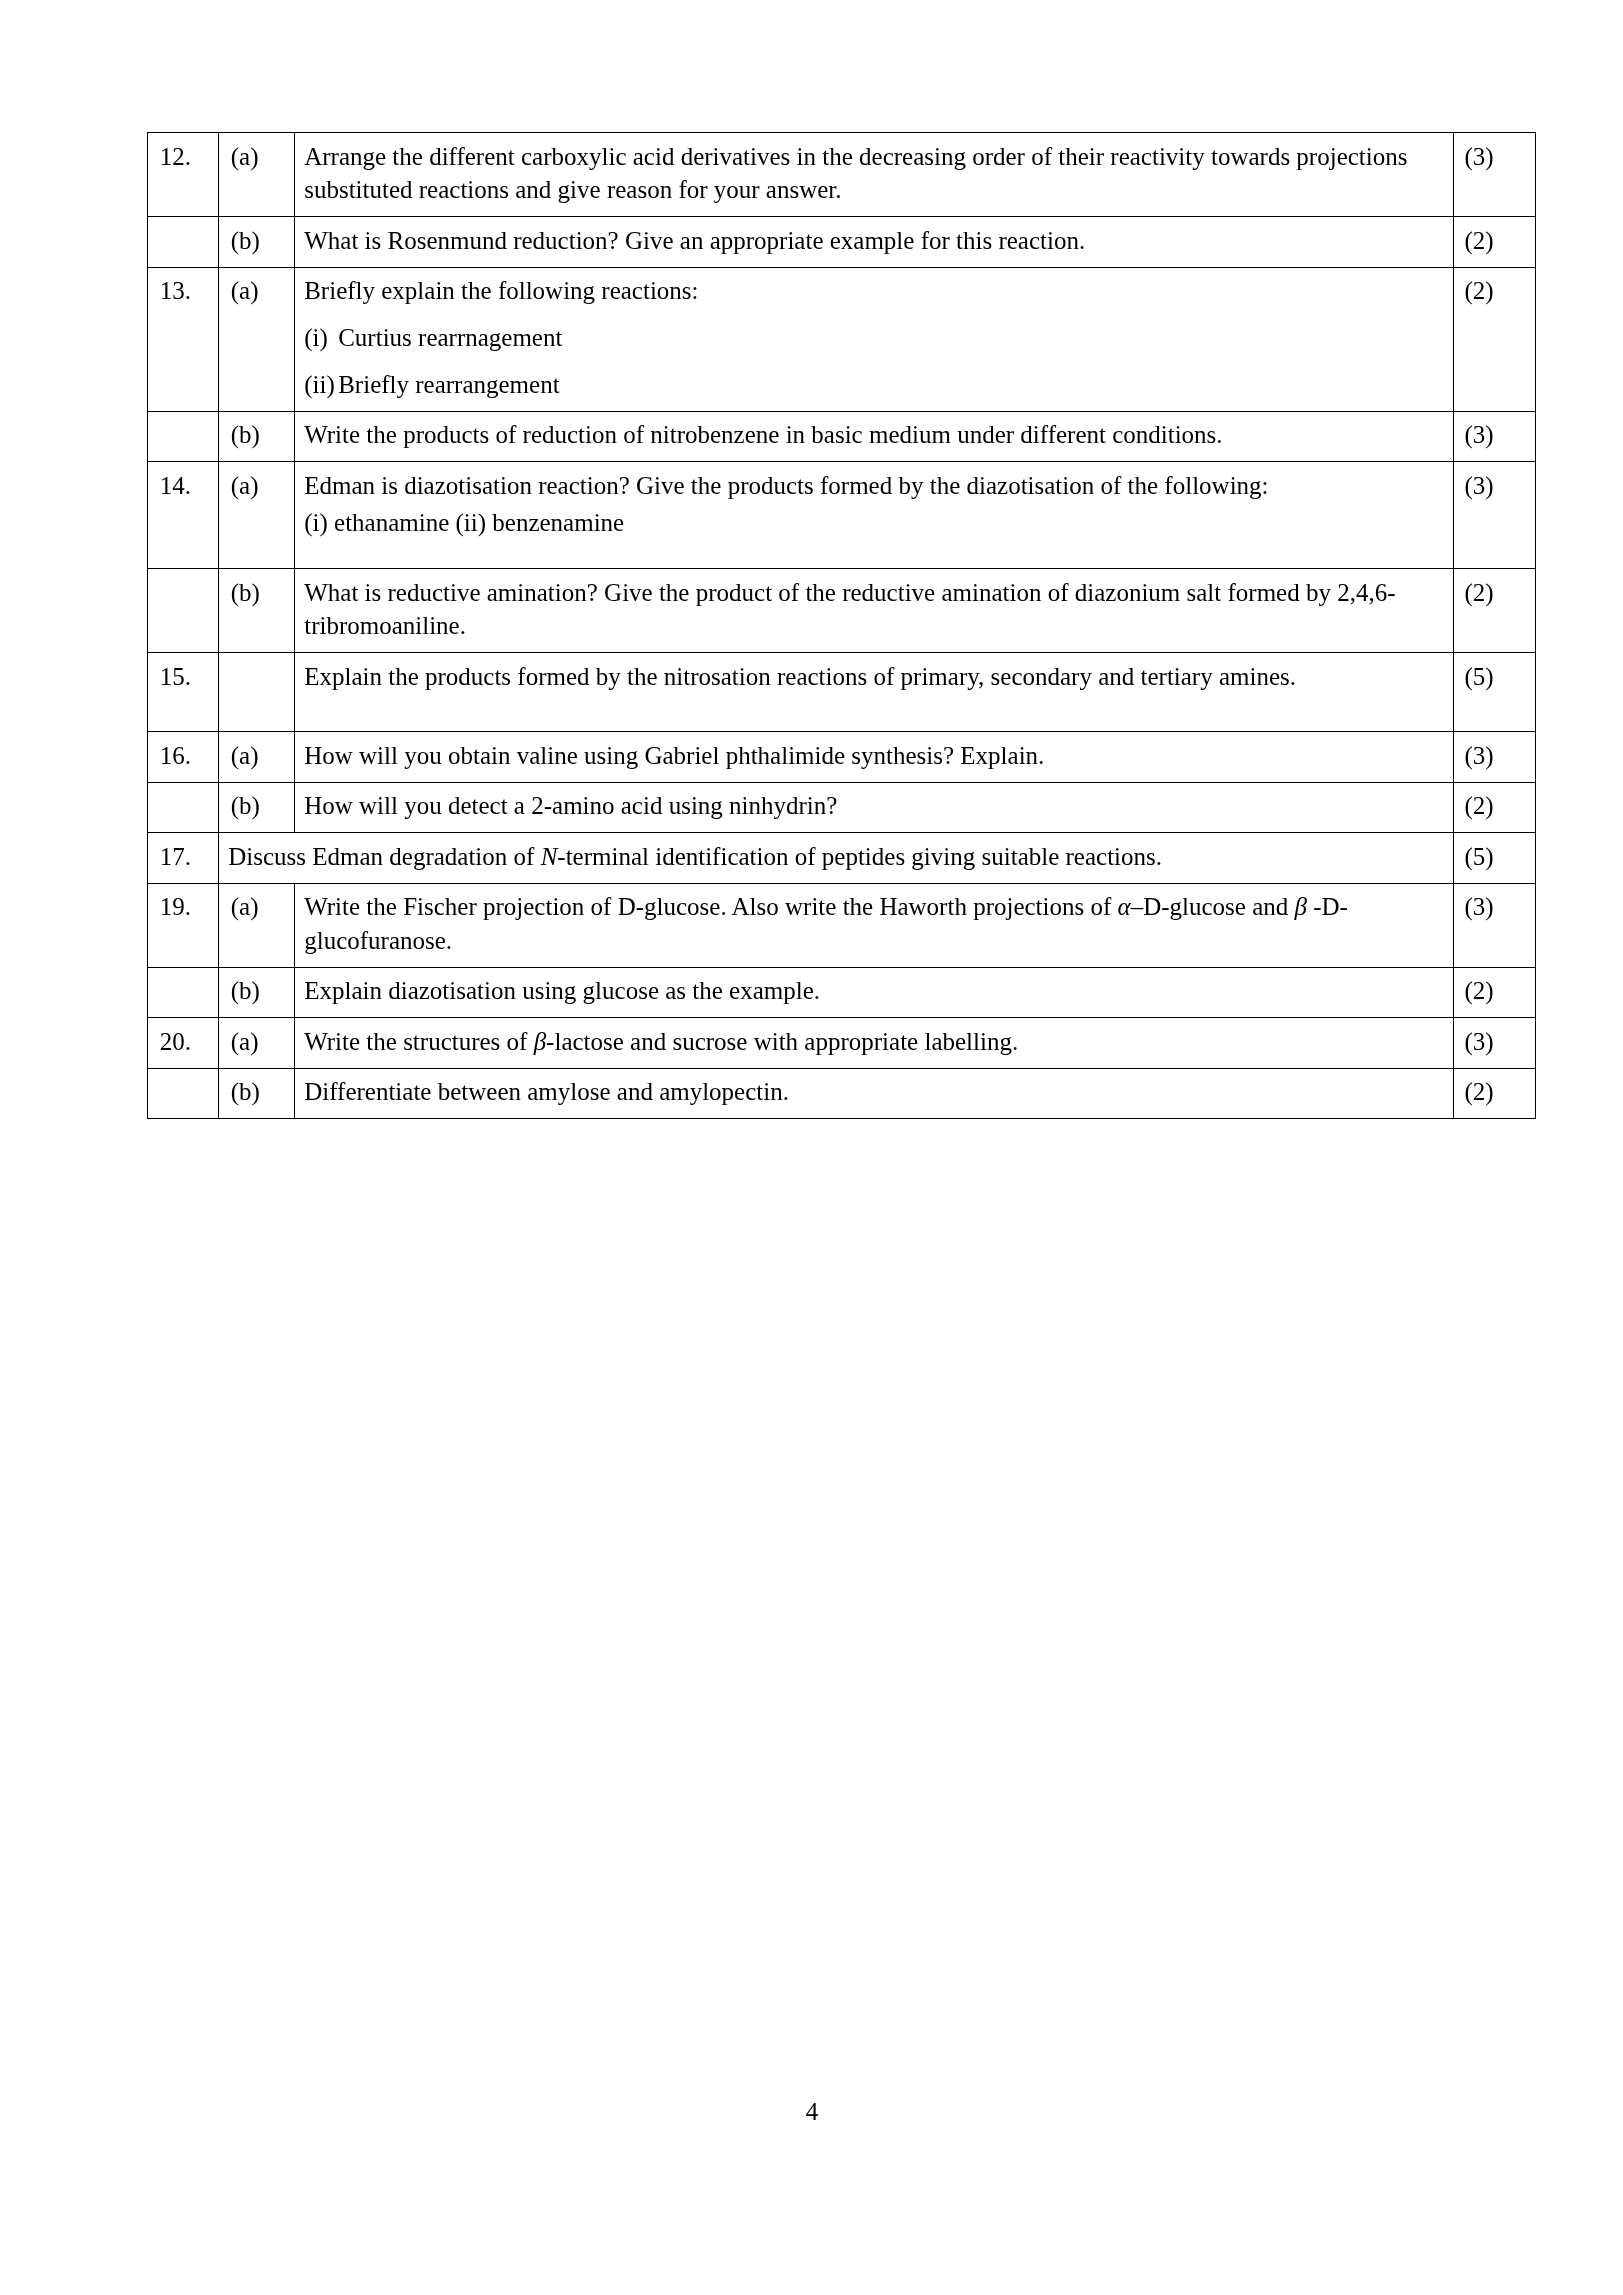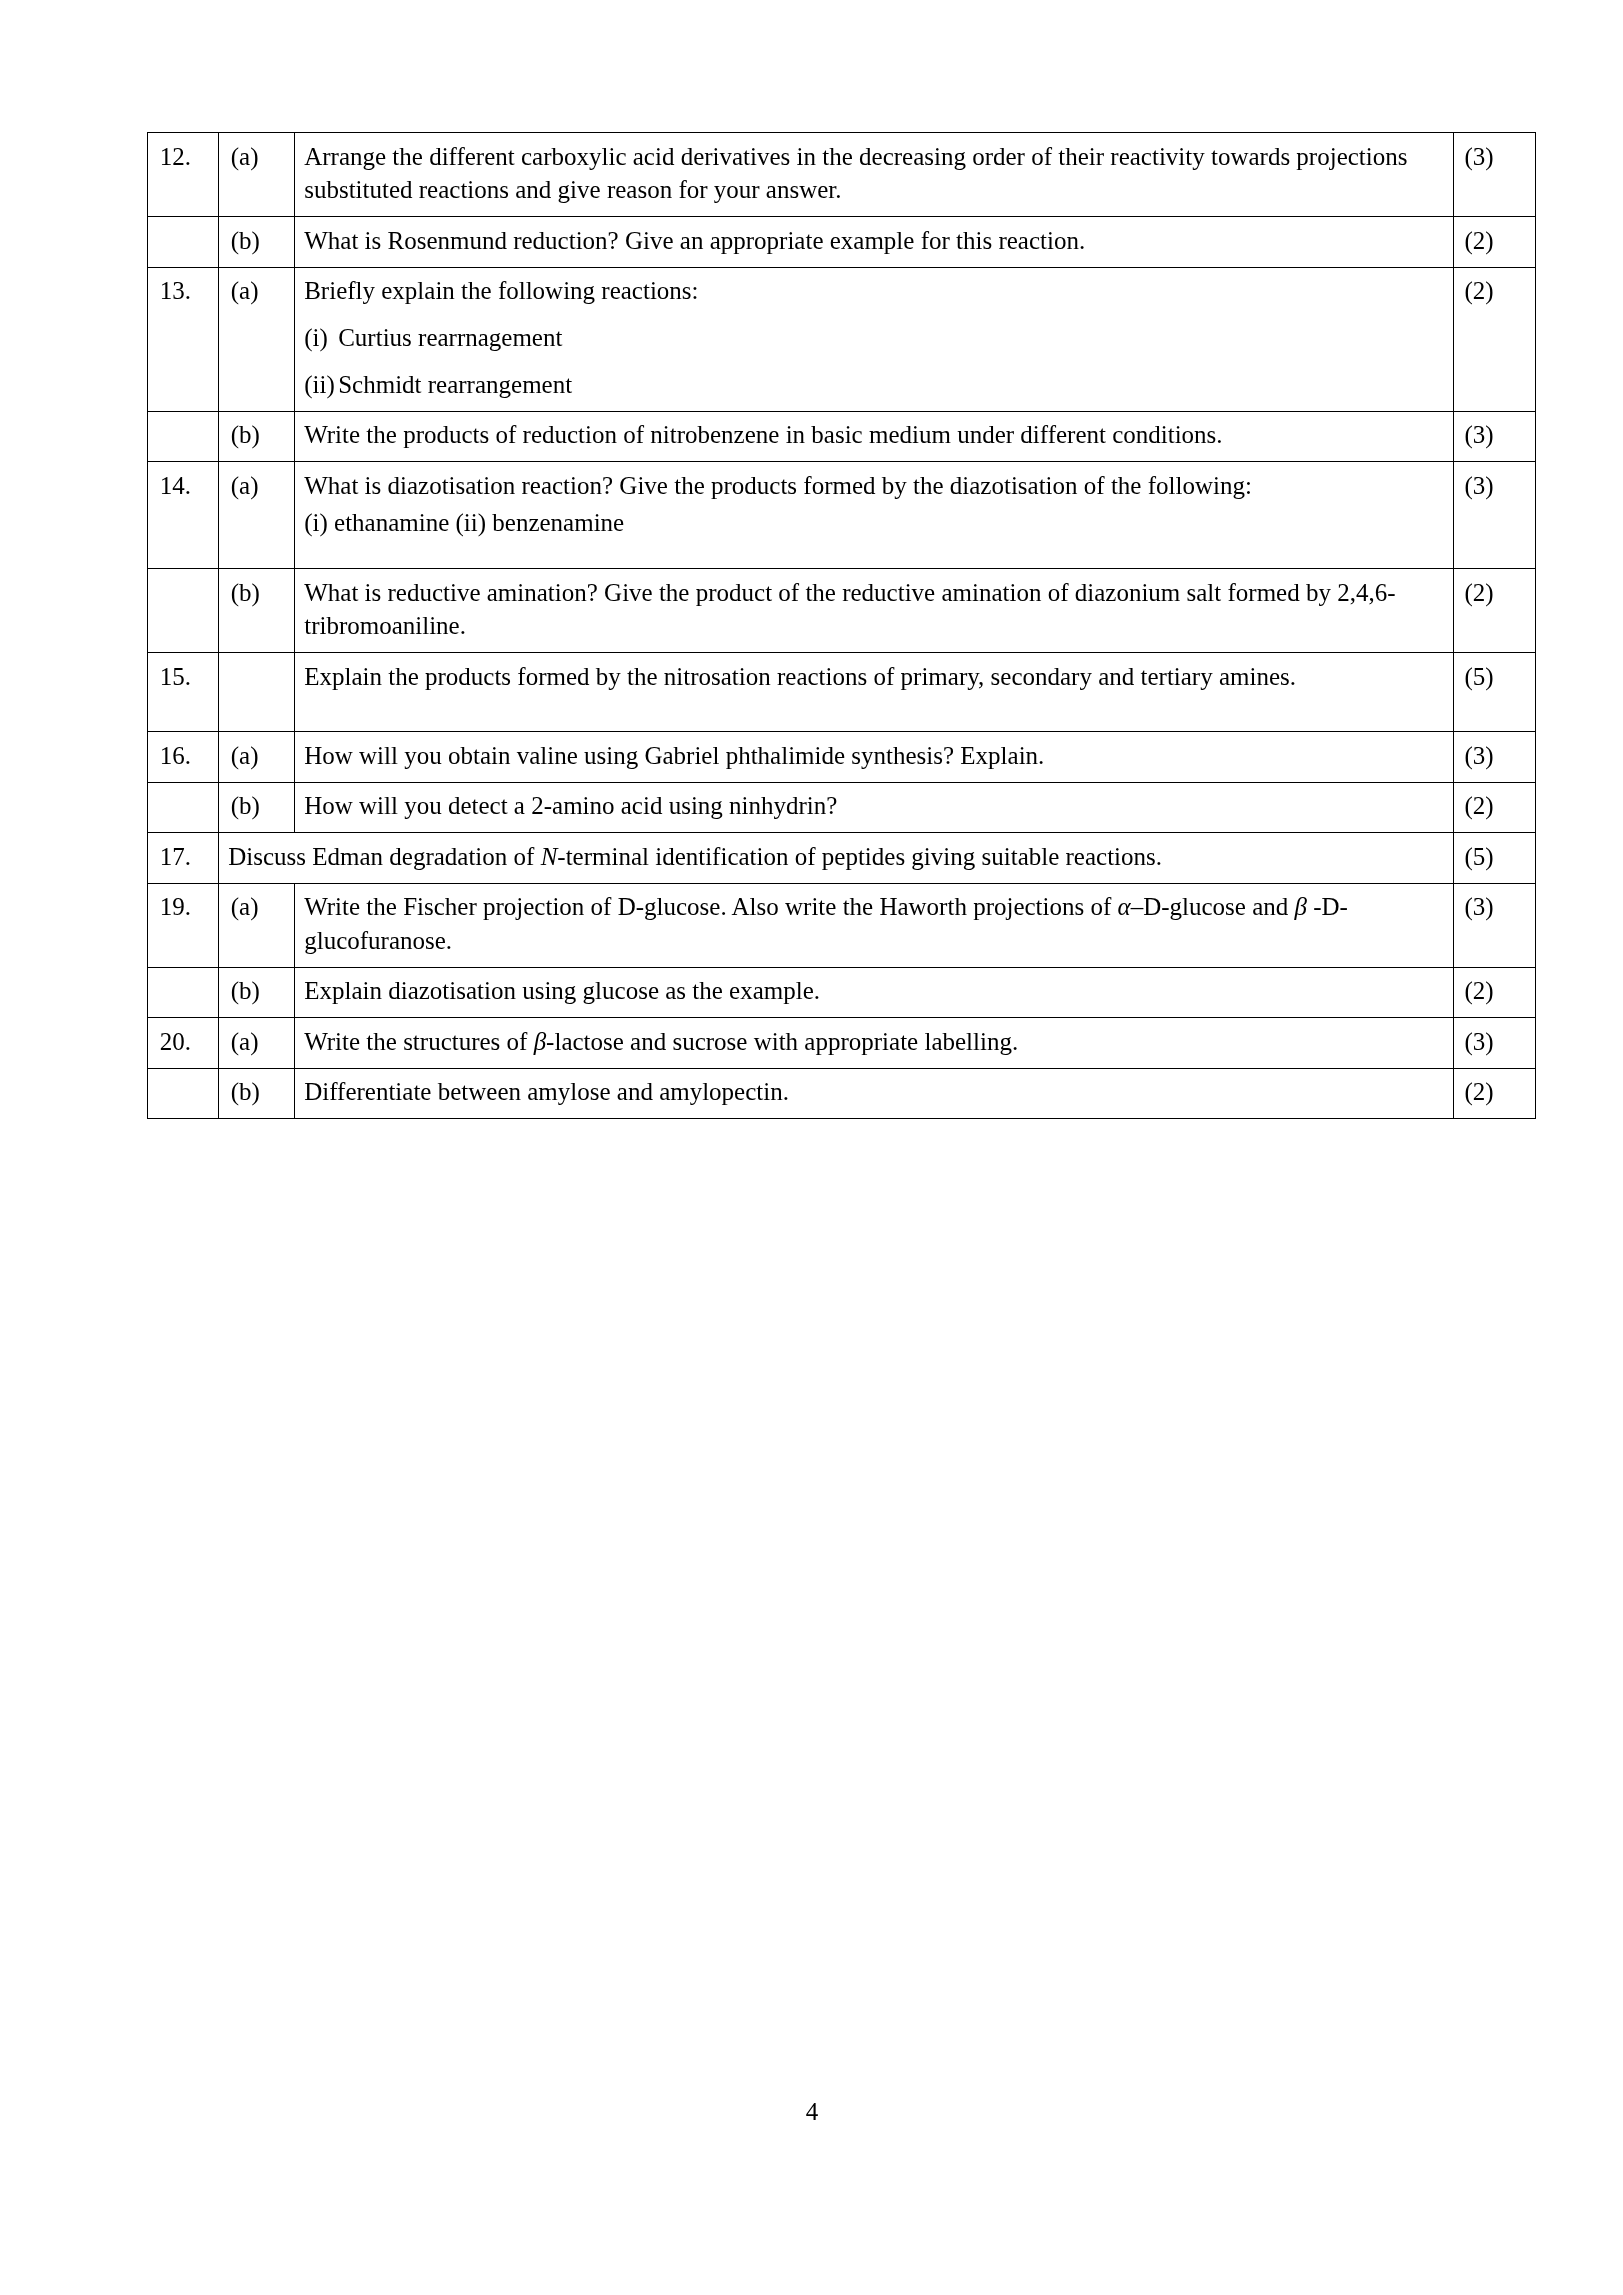--- a/index.html
+++ b/index.html
@@ -117,37 +117,37 @@
         <td class="body">What is Rosenmund reduction? Give an appropriate example for this reaction.</td>
         <td class="marks">(2)</td>
       </tr>
 
       <tr style="height:144px">
         <td class="num">13.</td>
         <td class="part">(a)</td>
         <td class="body">
           <span>Briefly explain the following reactions:</span>
           <span class="sub-line"><span class="sub-indent">(i)</span><span>Curtius rearrnagement</span></span>
-          <span class="sub-line"><span class="sub-indent">(ii)</span><span>Schmidt rearrangement</span></span>
+          <span class="sub-line"><span class="sub-indent">(ii)</span><span>Briefly rearrangement</span></span>
         </td>
         <td class="marks">(2)</td>
       </tr>
 
       <tr style="height:36px">
         <td class="num"></td>
         <td class="part">(b)</td>
         <td class="body">Write the products of reduction of nitrobenzene in basic medium under different conditions.</td>
         <td class="marks">(3)</td>
       </tr>
 
       <tr style="height:107px">
         <td class="num">14.</td>
         <td class="part">(a)</td>
         <td class="body">
-          <span>What is diazotisation reaction? Give the products formed by the diazotisation of the following:</span>
+          <span>Edman is diazotisation reaction? Give the products formed by the diazotisation of the following:</span>
           <span class="sub-line tight">(i) ethanamine (ii) benzenamine</span>
         </td>
         <td class="marks">(3)</td>
       </tr>
 
       <tr style="height:82px">
         <td class="num"></td>
         <td class="part">(b)</td>
         <td class="body">What is reductive amination? Give the product of the reductive amination of diazonium salt formed by 2,4,6-tribromoaniline.</td>
         <td class="marks">(2)</td>

